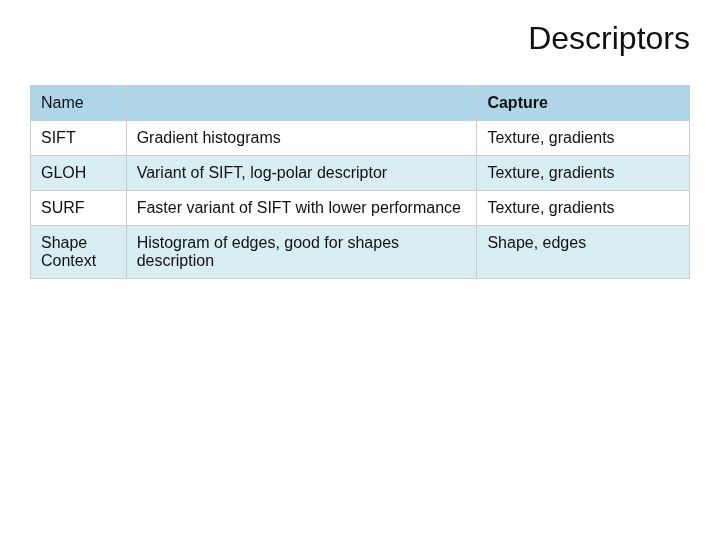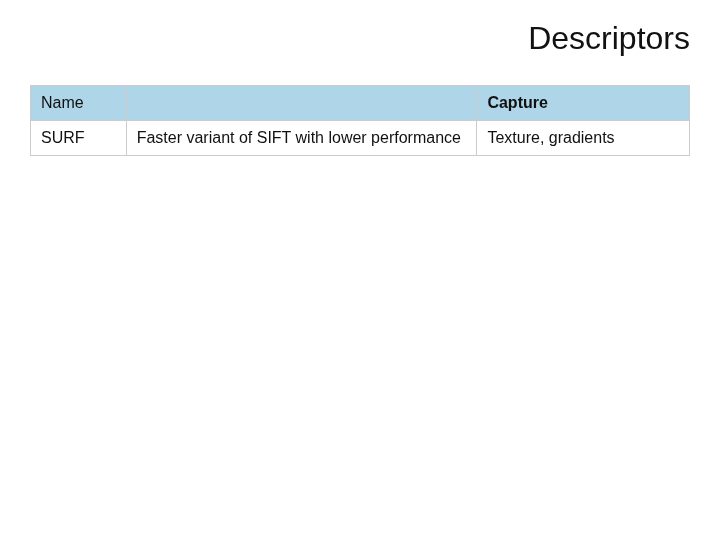--- a/index.html
+++ b/index.html
@@ -56,19 +56,34 @@
 
 <table>
   <thead>
     <tr>
       <th class="col-name">Name</th>
       <th class="col-desc"></th>
       <th class="col-capture">Capture</th>
     </tr>
   </thead>
   <tbody id="table-body">
+  <tr>
+        <td class="col-name">SIFT</td>
+        <td class="col-desc">Gradient histograms</td>
+        <td class="col-capture">Texture, gradients</td>
+      </tr>
+      <tr>
+        <td class="col-name">GLOH</td>
+        <td class="col-desc">Variant of SIFT, log-polar descriptor</td>
+        <td class="col-capture">Texture, gradients</td>
+      </tr>
       <tr>
         <td class="col-name">SURF</td>
         <td class="col-desc">Faster variant of SIFT with lower performance</td>
         <td class="col-capture">Texture, gradients</td>
       </tr>
+      <tr>
+        <td class="col-name">Shape Context</td>
+        <td class="col-desc">Histogram of edges, good for shapes description</td>
+        <td class="col-capture">Shape, edges</td>
+      </tr>
     </tbody>
 </table>
 
 </body></html>

